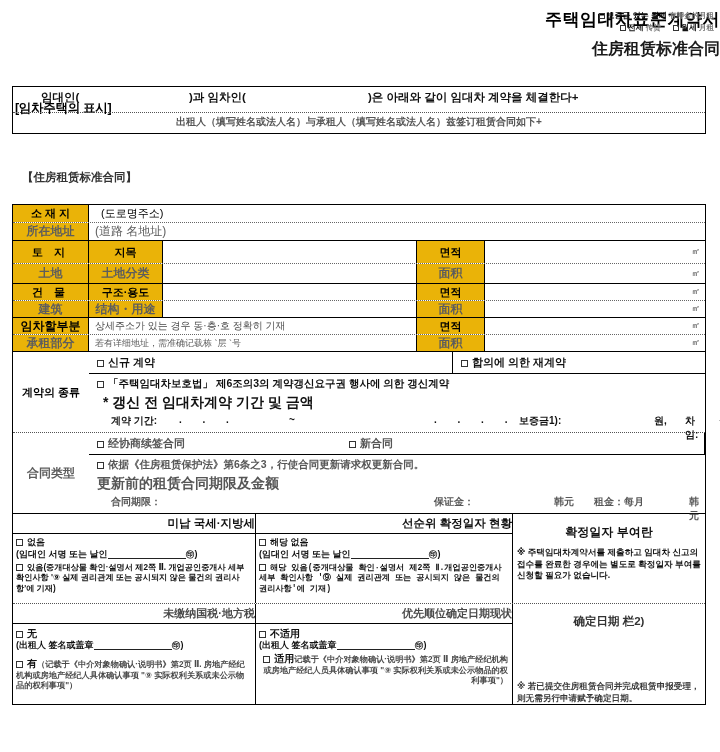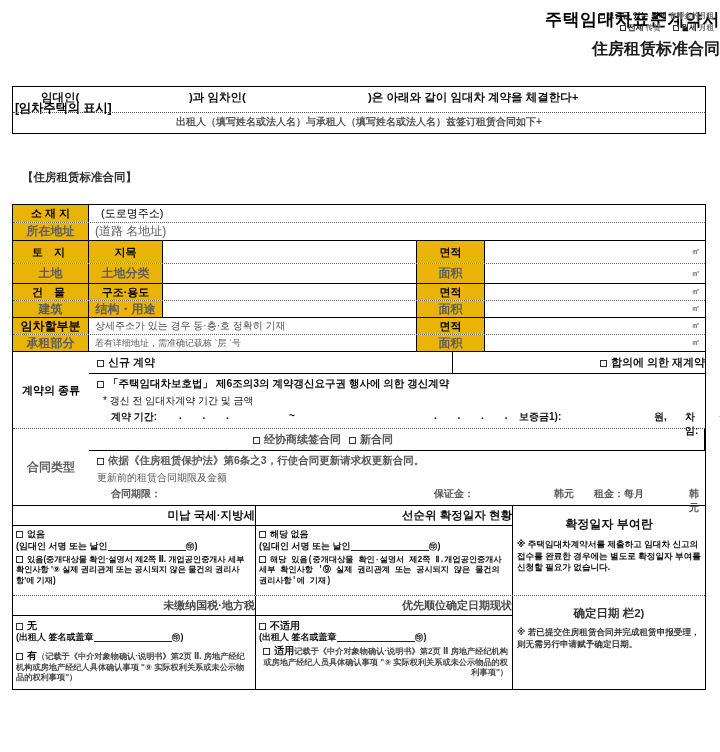--- a/index.html
+++ b/index.html
@@ -81,23 +81,23 @@
   .w5{width:220px;}
   .sqm{position:absolute;right:5px;top:50%;transform:translateY(-50%);
        font-size:8.5px;color:#222;}
 
   
   .ct-label{width:76px;display:flex;align-items:center;justify-content:center;}
   .ct-body{flex:1;}
   .ct-line{display:flex;border-bottom:1px solid #000;}
   .ct-half{box-sizing:border-box;padding:3px 0 3px 8px;font-size:11px;font-weight:bold;}
   .ct-half.left{width:calc(100% - 252px);border-right:1.2px solid #000;}
-  .ct-half.right{width:252px;padding-left:8px;text-align:right;}
+  .ct-half.right{width:252px;padding-left:8px;}
   .ct-sub{padding:3px 0 2px 8px;font-size:10.5px;font-weight:bold;}
-  .ct-sub2{padding:1px 0 1px 14px;font-size:10px;font-weight:normal;}
+  .ct-sub2{padding:1px 0 1px 14px;font-size:14px;font-weight:bold;}
   .ct-sub3{padding:1px 0 4px 22px;font-size:10px;font-weight:bold;position:relative;height:14px;}
   .ct-sub3 .f1{position:absolute;left:22px;}
   .ct-sub3 .f2{position:absolute;left:90px;letter-spacing:9px;}
   .ct-sub3 .f3{position:absolute;left:200px;}
   .ct-sub3 .f4{position:absolute;left:345px;}
   .ct-sub3 .f5{position:absolute;left:430px;}
   .ct-sub3 .f6{position:absolute;left:470px;}
   .ct-sub3 .f7{position:absolute;left:565px;}
 
   .ct-zh .ct-half,.ct-zh .ct-sub,.ct-zh .ct-sub2,.ct-zh .ct-sub3{color:#565656;}
@@ -310,18 +310,18 @@
       <div class="tri-c b">
         <div class="tri-head zh">优先顺位确定日期现状</div>
         <div class="tri-body" style="height:66px;">
           <div class="ln" style="font-size:10px;"><span class="cb"></span><span>不适用</span></div>
           <div class="ln"><span>(出租人 签名或盖章</span><span class="sig-line"></span><span class="stamp">㊞)</span></div>
           <div class="ln small" style="text-align:right;"><span class="cb"></span><b style="font-size:10px;">适用</b><span class="zhtxt">记载于《中介对象物确认·说明书》第2页 Ⅱ 房地产经纪机构或房地产经纪人员具体确认事项 "⑨ 实际权利关系或未公示物品的权利事项"）</span></div>
         </div>
       </div>
       <div class="tri-c c3">
         <div class="bigcenter zh">确定日期 栏2)</div>
-        <div class="note zh" style="padding:0 4px;">※  若已提交住房租赁合同并完成租赁申报受理，则无需另行申请赋予确定日期。</div>
+        <div class="note zh" style="padding:0 4px;margin-top:46px;">※  若已提交住房租赁合同并完成租赁申报受理，则无需另行申请赋予确定日期。</div>
       </div>
     </div>
 
   </div>
 </div>
 
 </body></html>

